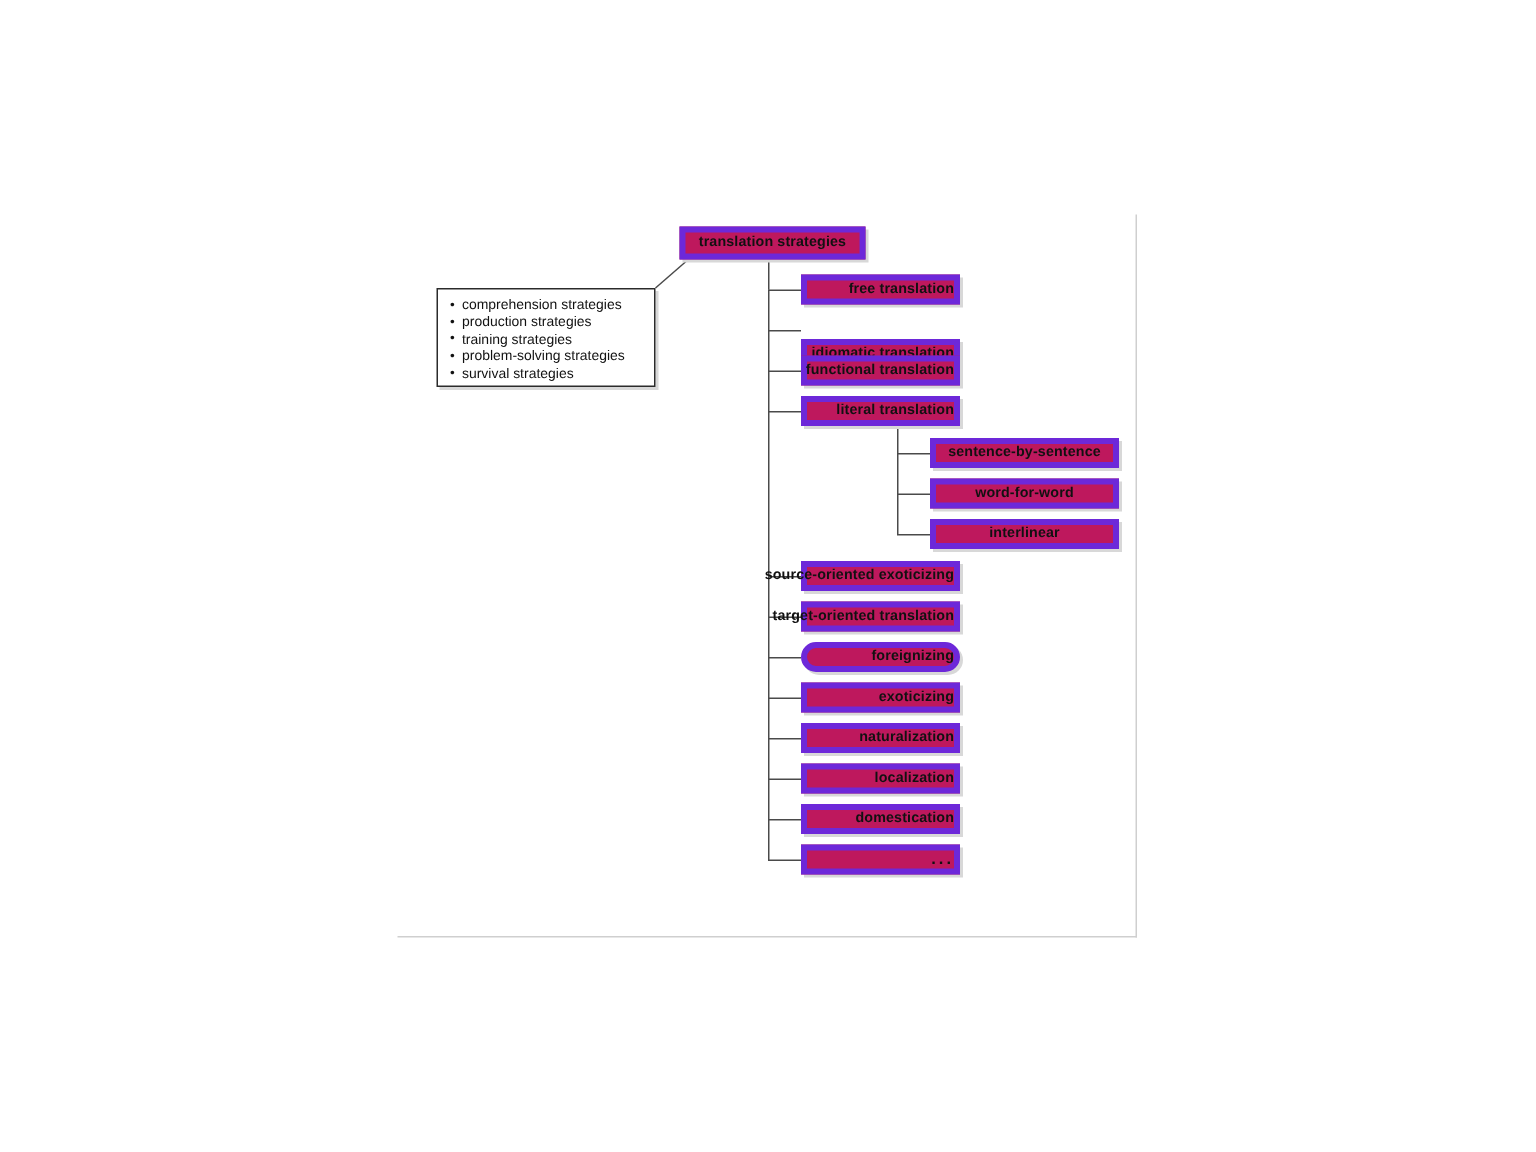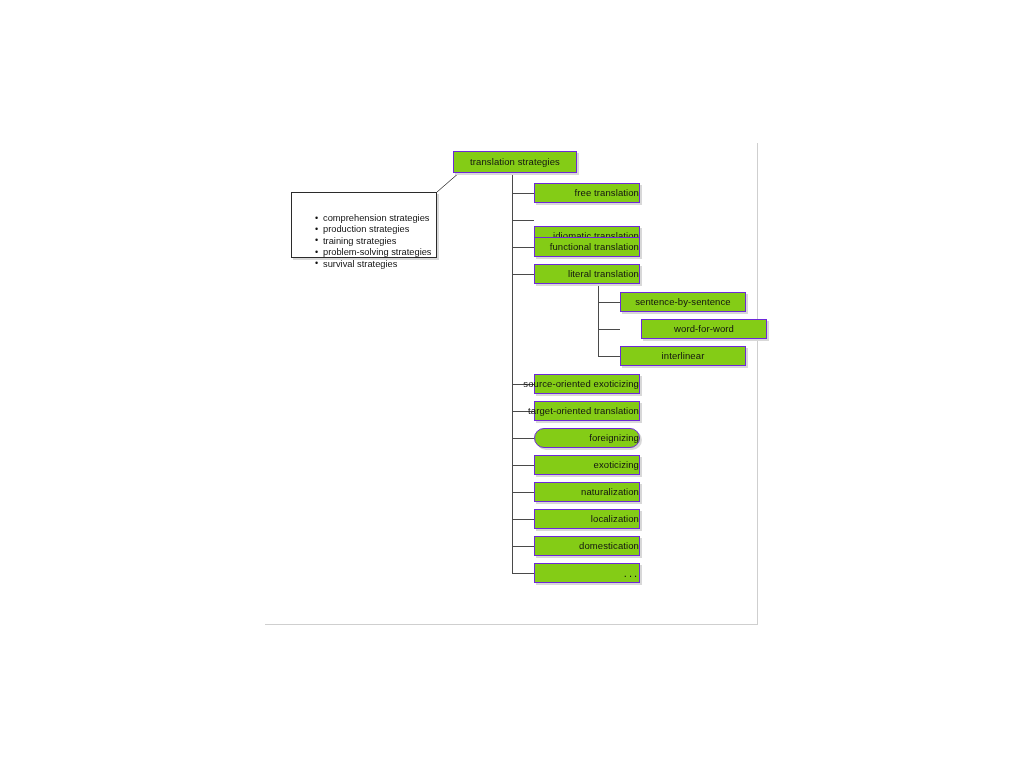--- a/index.html
+++ b/index.html
@@ -37,31 +37,32 @@
     top: 624px;
     width: 493px;
     height: 1px;
     background: #cfcfcf;
   }
 
   
   .node {
     position: absolute;
     box-sizing: border-box;
-    background: #84cc16;
-    border: 1px solid #6d28d9;
+    background: #be185d;
+    border: 4px solid #6d28d9;
     box-shadow: 2px 2px 0 0 #d8d8d8;
     display: flex;
     align-items: center;
     justify-content: center;
     font-size: 9.5px;
     line-height: 1.1;
     letter-spacing: 0.1px;
     color: #111111;
     white-space: nowrap;
+    font-weight: bold;
   }
 
   .node.root {
     left: 453px;
     top: 151px;
     width: 124px;
     height: 22px;
   }
 
   .branch-box {
@@ -89,21 +90,21 @@
     top: 192px;
     width: 146px;
     height: 66px;
     box-sizing: border-box;
     background: #ffffff;
     border: 1px solid #2b2b2b;
     box-shadow: 2px 2px 0 0 #d8d8d8;
     padding: 5px 6px 4px 8px;
   }
   .bullets ul {
-    margin: 15px;
+    margin: 0;
     padding: 0;
     list-style: none;
   }
   .bullets li {
     font-size: 9.3px;
     line-height: 11.4px;
     white-space: nowrap;
     position: relative;
     padding-left: 8px;
   }
@@ -208,21 +209,21 @@
   <div class="node branch-box" style="top:237px;">
     <span>functional translation</span>
   </div>
   <div class="node branch-box" style="top:264px;">
     <span>literal translation</span>
   </div>
 
   <div class="node sub-box" style="top:292px;">
     <span>sentence-by-sentence</span>
   </div>
-  <div class="node sub-box" style="top:319px;margin-left:21px;">
+  <div class="node sub-box" style="top:319px;">
     <span>word-for-word</span>
   </div>
   <div class="node sub-box" style="top:346px;">
     <span>interlinear</span>
   </div>
 
   <div class="node branch-box" style="top:374px;">
     <span>source-oriented exoticizing</span>
   </div>
   <div class="node branch-box" style="top:401px;">

